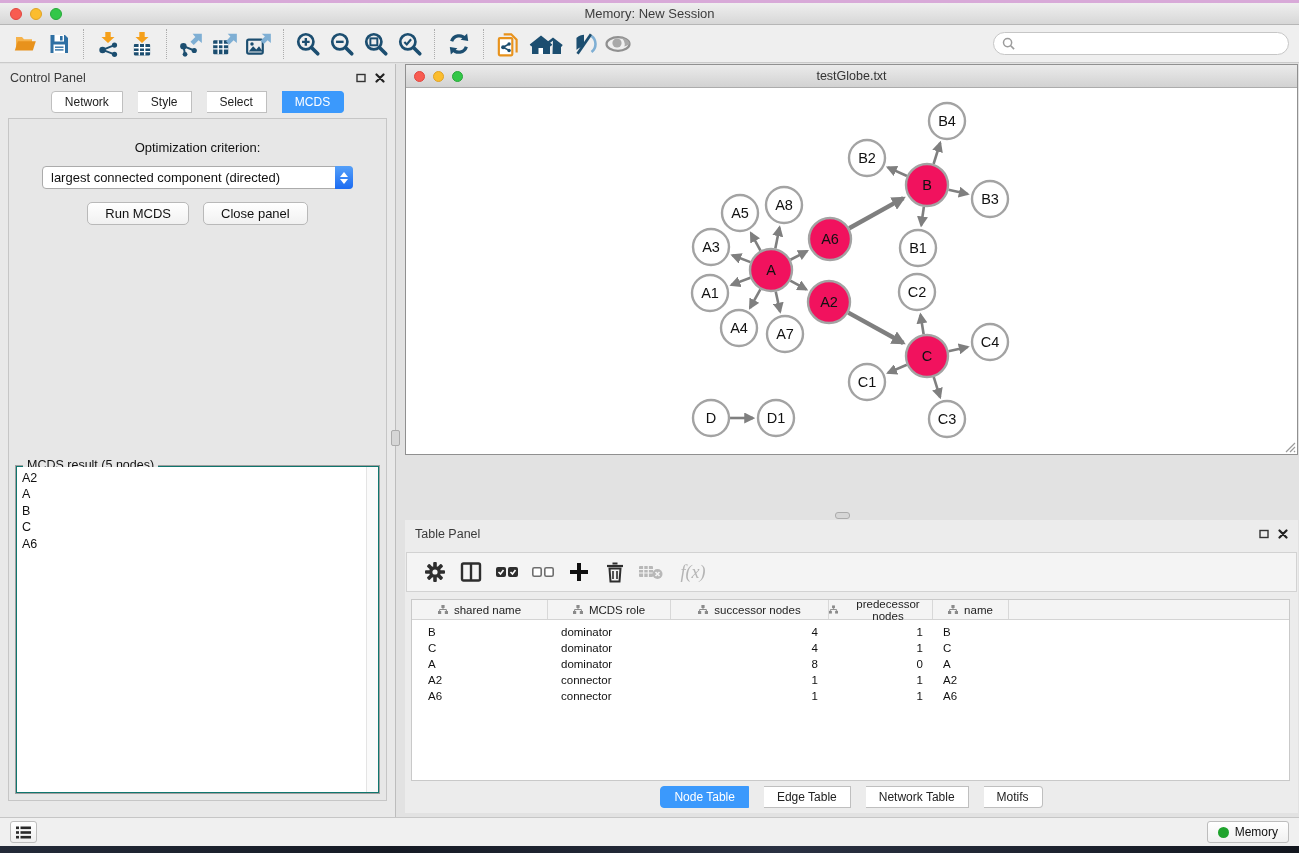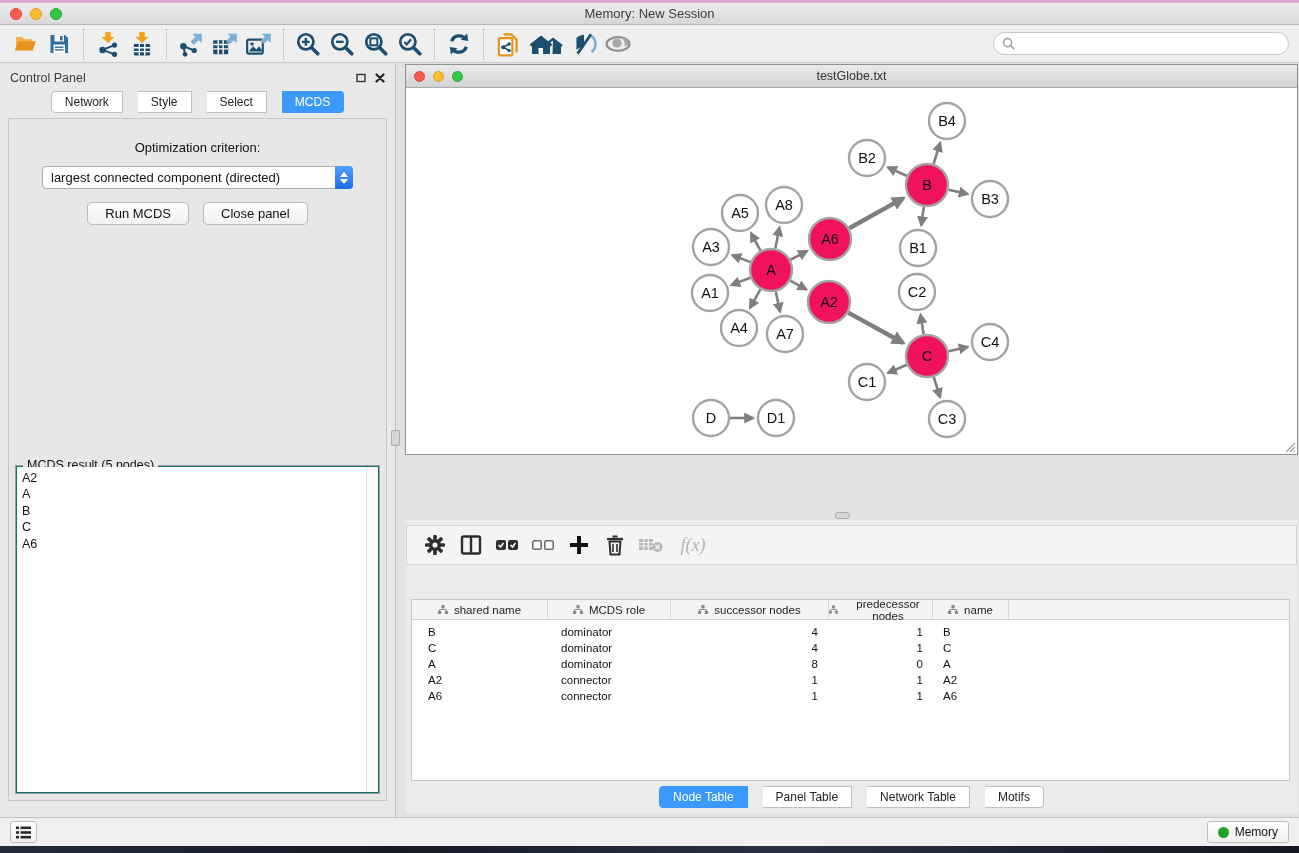--- a/index.html
+++ b/index.html
@@ -440,20 +440,31 @@
                 <text x="370" y="334" text-anchor="middle" font-size="14.5" fill="#111111" font-family="Liberation Sans, sans-serif">D1</text>
               </g>
             </svg>
         </div>
         <svg class="resize-grip" viewBox="0 0 13 13">
             <path d="M12 3L3 12M12 7L7 12M12 11l-1 1" stroke="#9A9A9A" stroke-width="1.2" fill="none"></path>
           </svg>
       </div>
 
       <div class="table-panel">
+        <div class="panel-header">
+          <span class="panel-title">Table Panel</span>
+          <span class="ph-icons">
+            <svg width="10" height="10" viewBox="0 0 10 10">
+                <rect x="1" y="1.5" width="8" height="7" fill="none" stroke="#333" stroke-width="1.4"></rect>
+              </svg>
+            <svg width="10" height="10" viewBox="0 0 10 10">
+                <path d="M1.5 1.5l7 7M8.5 1.5l-7 7" stroke="#222" stroke-width="2.2" stroke-linecap="round"></path>
+              </svg>
+          </span>
+        </div>
         <div class="tp-toolbar">
           <div class="tp-btn">
             <svg width="22" height="22" viewBox="0 0 22 22">
                 <g fill="#2E2E2E">
                   <rect x="9.2" y="1" width="3.6" height="5" rx="1"></rect>
                   <rect x="9.2" y="16" width="3.6" height="5" rx="1"></rect>
                   <rect x="1" y="9.2" width="5" height="3.6" rx="1"></rect>
                   <rect x="16" y="9.2" width="5" height="3.6" rx="1"></rect>
                   <rect x="9.2" y="1" width="3.6" height="5" rx="1" transform="rotate(45 11 11)"></rect>
                   <rect x="9.2" y="16" width="3.6" height="5" rx="1" transform="rotate(45 11 11)"></rect>
@@ -590,21 +601,21 @@
                 <div class="td c0">A6</div>
                 <div class="td c1">connector</div>
                 <div class="td c2">1</div>
                 <div class="td c3">1</div>
                 <div class="td c4">A6</div>
               </div>
             </div>
         </div>
         <div class="tp-tabs segtabs">
             <div class="seg-tab selected">Node Table</div>
-            <div class="seg-tab">Panel Table</div>
+            <div class="seg-tab">Edge Table</div>
             <div class="seg-tab">Network Table</div>
             <div class="seg-tab">Motifs</div>
           </div>
       </div>
     </div>
   </div>
 
   <div class="statusbar">
     <div class="list-btn">
       <svg width="15" height="13" viewBox="0 0 15 13">

